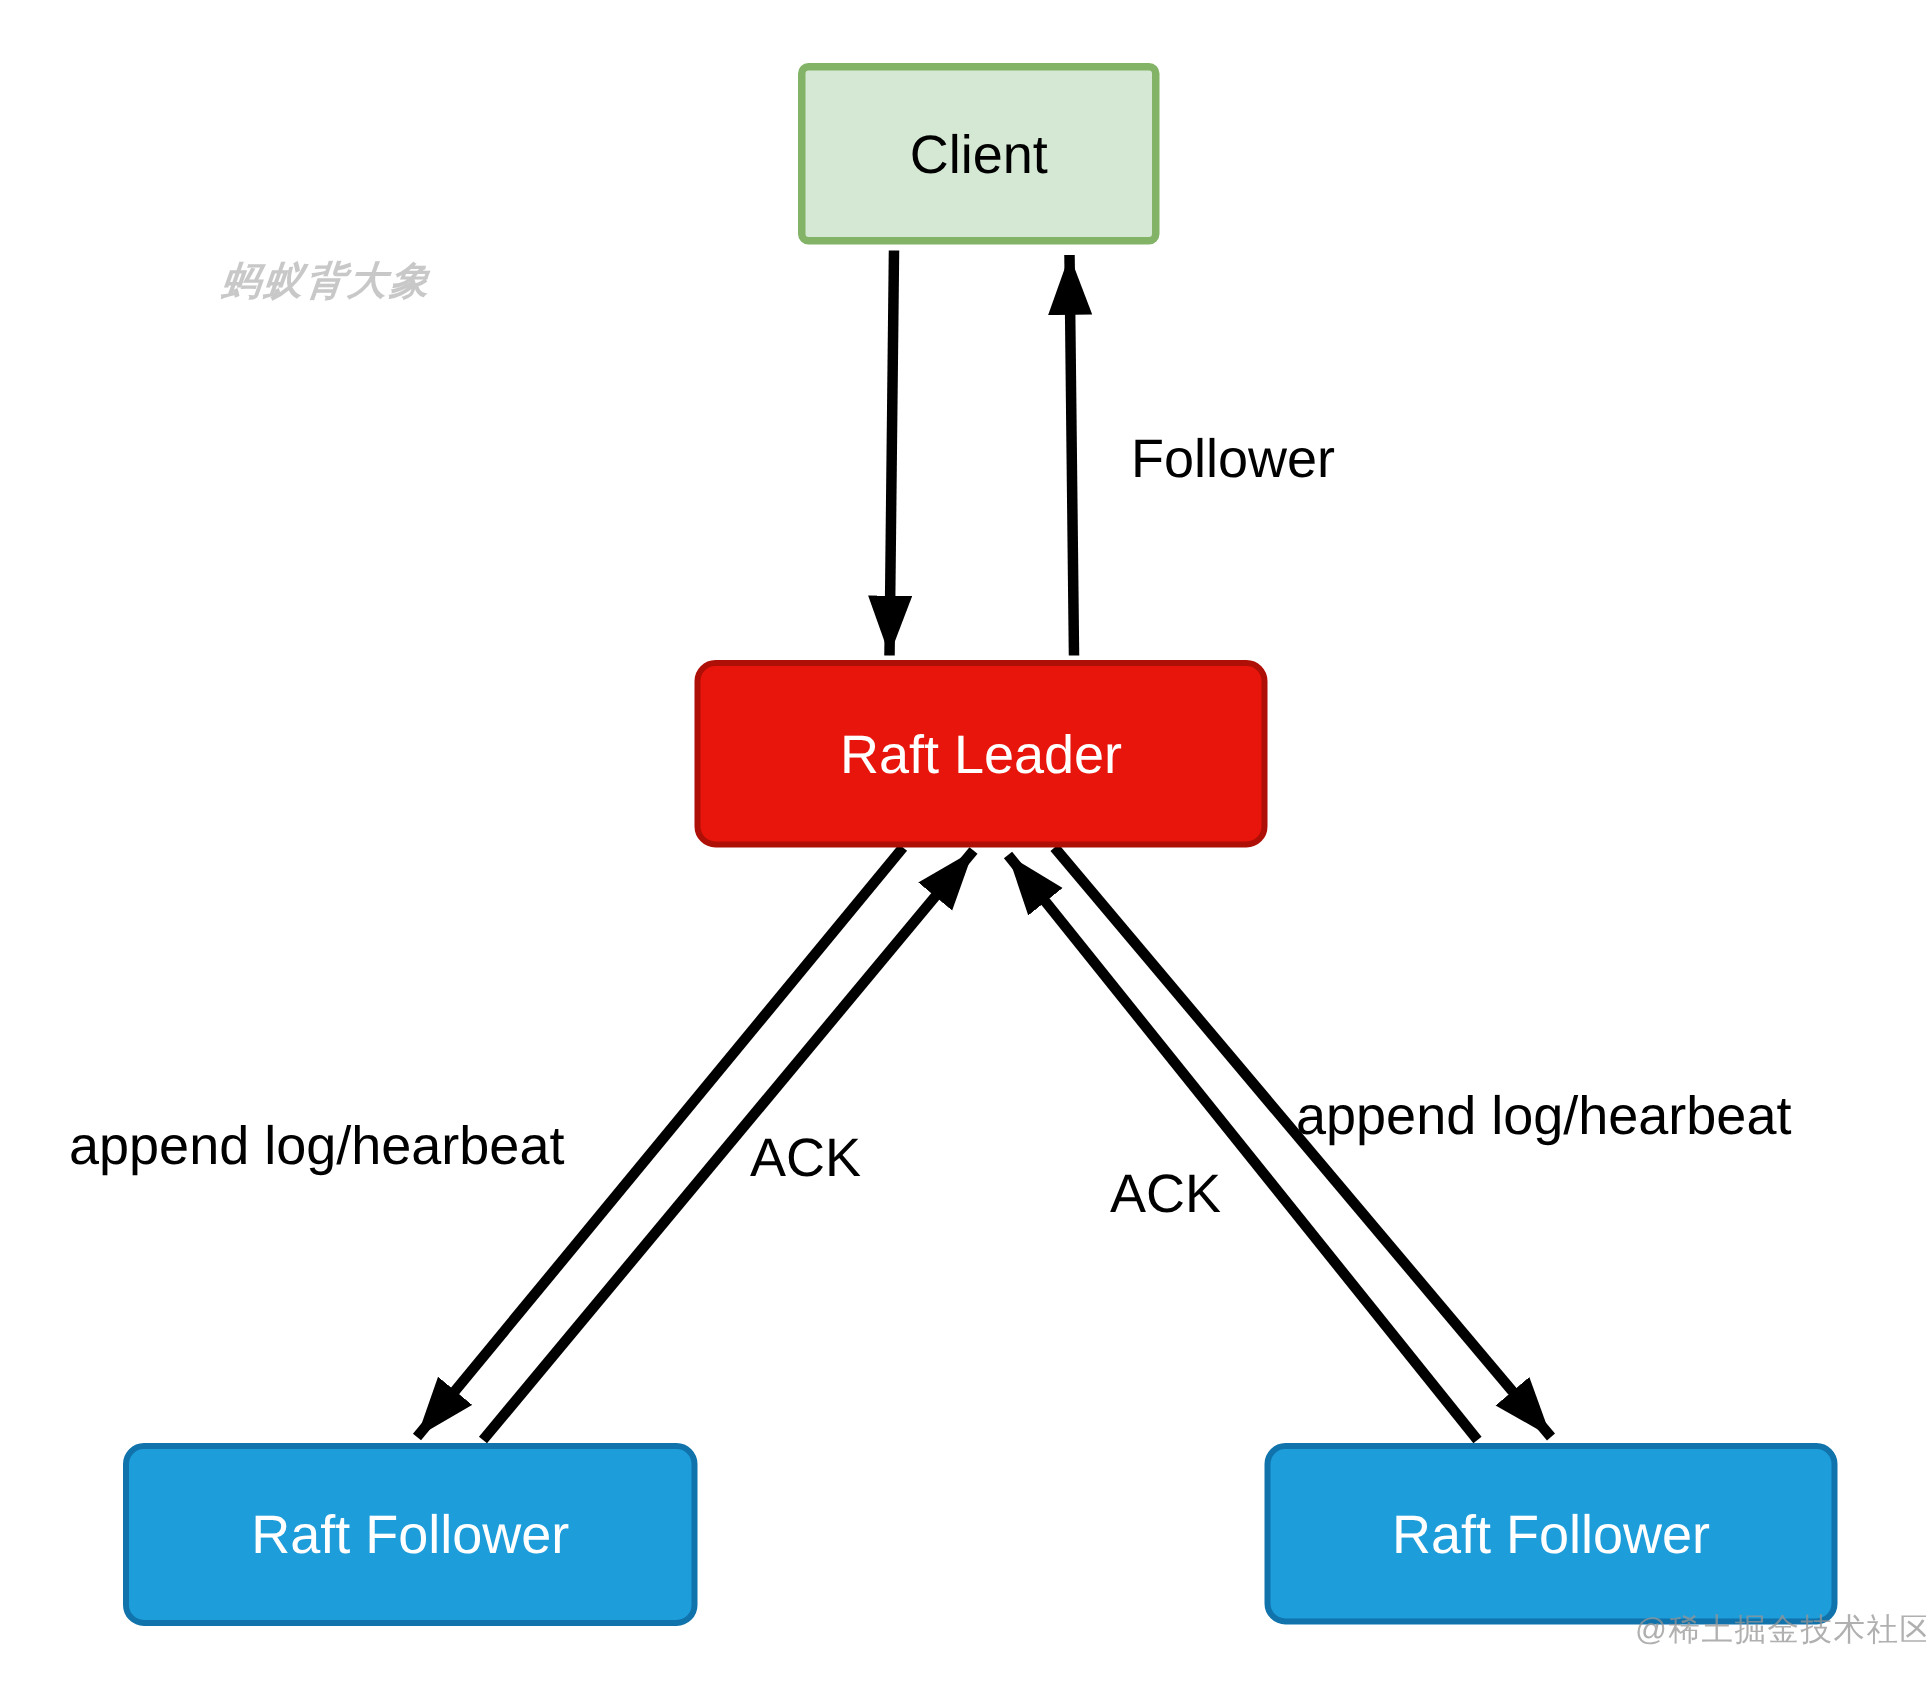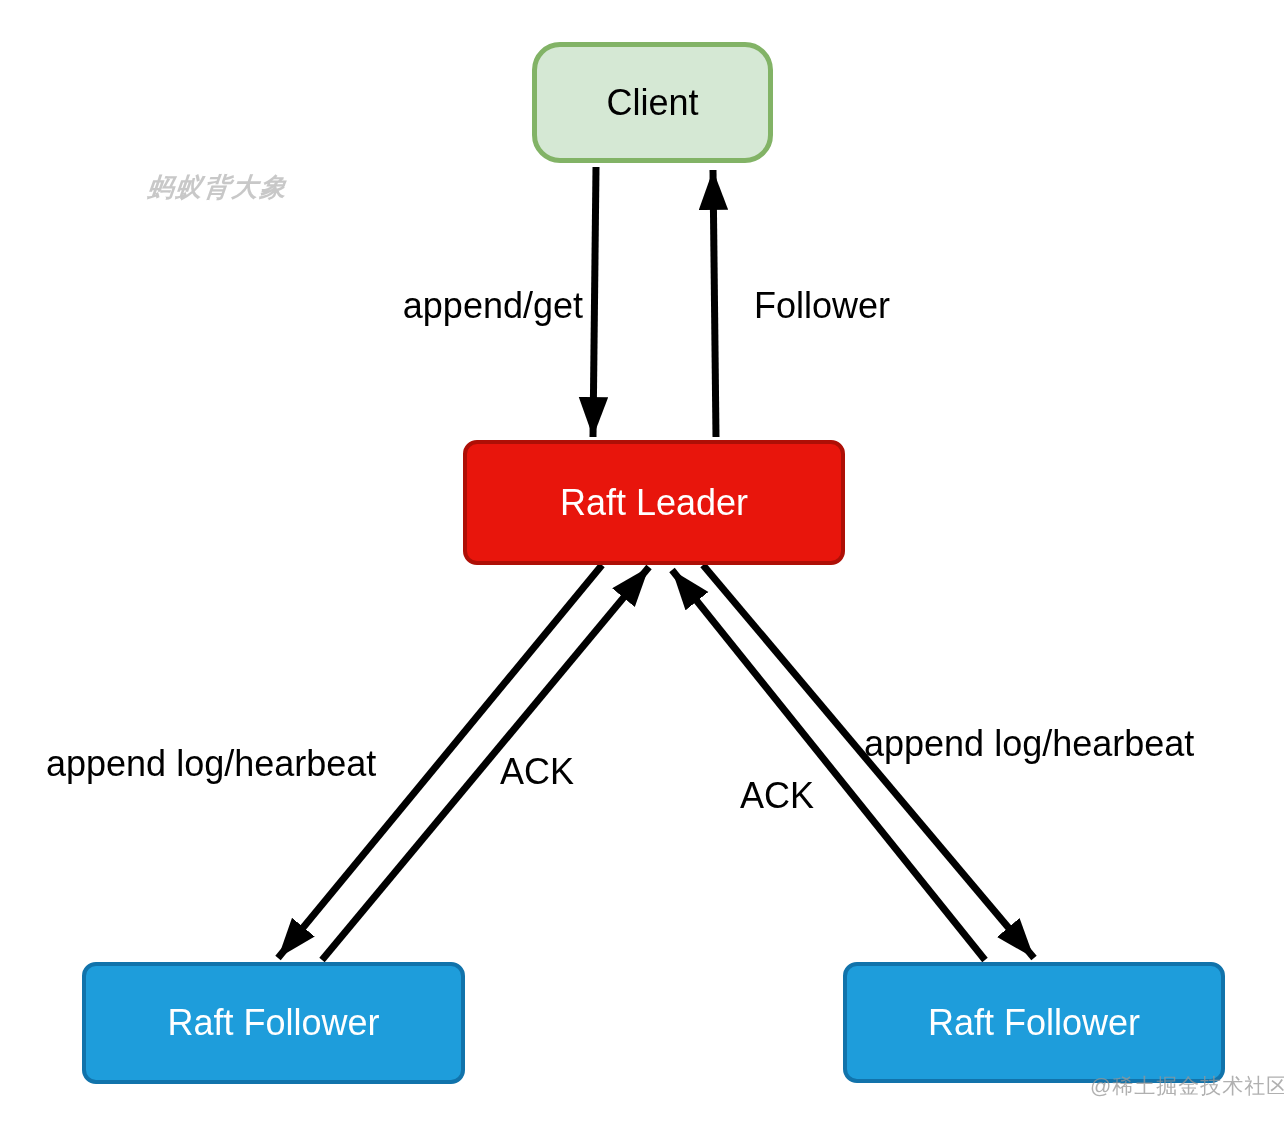--- a/index.html
+++ b/index.html
@@ -14,21 +14,21 @@
   .node{
     position:absolute;
     box-sizing:border-box;
     display:flex;align-items:center;justify-content:center;
     border-style:solid;
     font-size:36px;
     line-height:1;
   }
   .node.client{
     left:532px;top:42px;width:241px;height:121px;
-    border-width:5px;border-radius:28px;
+    border-width:5px;border-radius:7px;
   }
   .node.leader{
     left:463px;top:440px;width:382px;height:125px;
     border-width:4px;border-radius:14px;
   }
   .node.follower-left{
     left:82px;top:962px;width:383px;height:122px;
     border-width:4px;border-radius:14px;
   }
   .node.follower-right{
@@ -97,21 +97,20 @@
   </div>
 
   <div class="node follower-left" style="background-color: rgb(30, 157, 219); border-color: rgb(17, 115, 171); color: rgb(255, 255, 255);">
     <span>Raft Follower</span>
   </div>
 
   <div class="node follower-right" style="background-color: rgb(30, 157, 219); border-color: rgb(17, 115, 171); color: rgb(255, 255, 255);">
     <span>Raft Follower</span>
   </div>
 
-  <span class="edge-label lbl-append-get">append/get</span>
   <span class="edge-label lbl-response">Follower</span>
   <span class="edge-label lbl-append-left">append log/hearbeat</span>
   <span class="edge-label lbl-ack-left">ACK</span>
   <span class="edge-label lbl-ack-right">ACK</span>
   <span class="edge-label lbl-append-right">append log/hearbeat</span>
 
   <span class="watermark wm-top">蚂蚁背大象</span>
   <span class="watermark wm-bottom">@稀土掘金技术社区</span>
 
 </div>

